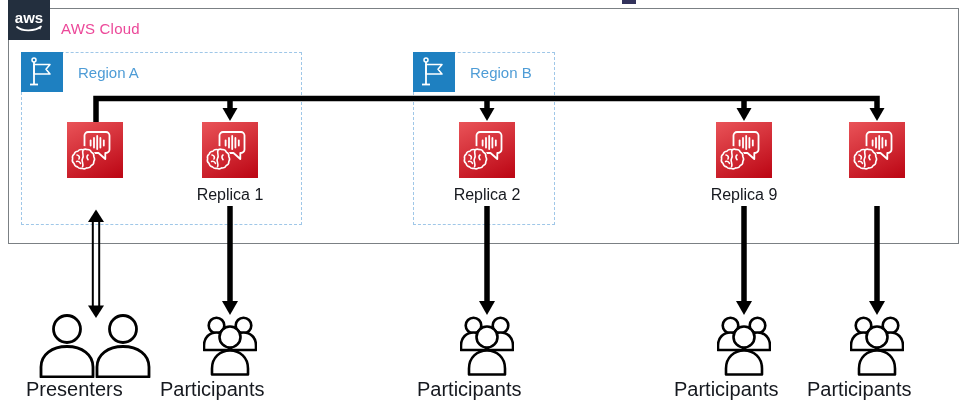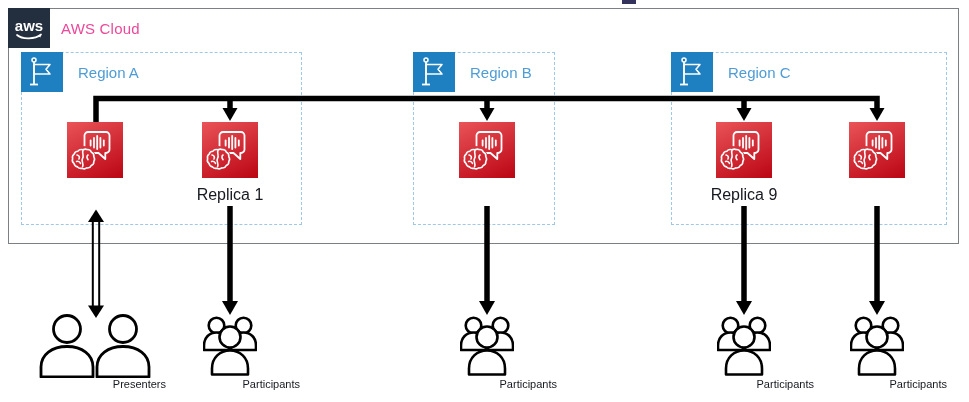--- a/index.html
+++ b/index.html
@@ -9,21 +9,21 @@
     -webkit-font-smoothing:antialiased;
   }
   .abs{position:absolute;}
 
   
   #cloud-box{
     left:8px;top:8px;width:951px;height:236px;
     border:1.6px solid var(--cloud-border,#7B8084);
     box-sizing:border-box;z-index:1;
   }
-  #aws-logo{left:8px;top:8px;width:42px;height:40px;background:var(--logo-bg,#232F3E);z-index:3;}
+  #aws-logo{left:8px;top:0;width:42px;height:40px;background:var(--logo-bg,#232F3E);z-index:3;}
   #cloud-label{
     left:61px;top:20px;font-size:15px;color:#ec4899;letter-spacing:.2px;z-index:3;
   }
   
   #title-fragment{left:622px;top:0;width:14px;height:4px;background:#33335c;z-index:6;}
 
   
   .region{
     border:1.6px dashed var(--region-border-blue,#9FC7E8);
     box-sizing:border-box;z-index:2;
@@ -44,21 +44,21 @@
   .node-icon{width:56px;height:56px;z-index:4;}
   .node-label{
     width:140px;text-align:center;top:186px;font-size:16px;color:#16191F;z-index:4;white-space:nowrap;
   }
 
   
   #connectors{left:0;top:0;width:969px;height:402px;z-index:5;pointer-events:none;}
 
   
   .actor-label{
-    width:140px;text-align:right;top:378px;font-size:11px;color:#16191F;z-index:4;white-space:nowrap;
+    width:140px;text-align:left;top:378px;font-size:20px;color:#16191F;z-index:4;white-space:nowrap;
   }
   .actor-icon{z-index:4;}
 </style>
 </head>
 <body>
 
 <div id="canvas">
 
   <div id="cloud-box" class="abs"></div>
 
@@ -90,31 +90,20 @@
       <svg width="42" height="40" viewBox="0 0 42 40">
         <circle cx="13" cy="8" r="2" fill="none" stroke="#fff" stroke-width="1.5"></circle>
         <line x1="13" y1="10" x2="13" y2="32" stroke="#fff" stroke-width="1.8"></line>
         <line x1="9" y1="32.5" x2="17" y2="32.5" stroke="#fff" stroke-width="1.8"></line>
         <path d="M13,12.5 h16 l-4,4.8 4,4.8 h-16 z" fill="none" stroke="#fff" stroke-width="1.5" stroke-linejoin="round"></path>
       </svg>
     </div>
     <div class="region-label">Region B</div>
   </div>
 
-  <div id="region-c" class="region abs">
-    <div class="region-flag">
-      <svg width="42" height="40" viewBox="0 0 42 40">
-        <circle cx="13" cy="8" r="2" fill="none" stroke="#fff" stroke-width="1.5"></circle>
-        <line x1="13" y1="10" x2="13" y2="32" stroke="#fff" stroke-width="1.8"></line>
-        <line x1="9" y1="32.5" x2="17" y2="32.5" stroke="#fff" stroke-width="1.8"></line>
-        <path d="M13,12.5 h16 l-4,4.8 4,4.8 h-16 z" fill="none" stroke="#fff" stroke-width="1.5" stroke-linejoin="round"></path>
-      </svg>
-    </div>
-    <div class="region-label">Region C</div>
-  </div>
 
   <svg class="abs node-icon" style="left:67px;top:122px" viewBox="0 0 56 56">
     <defs>
       <linearGradient id="redg" gradientUnits="userSpaceOnUse" x1="10" y1="-4" x2="40" y2="60">
         <stop offset="0" stop-color="#E95358"></stop>
           <stop offset="1" stop-color="#BD0816"></stop>
       </linearGradient>
     </defs>
     <rect x="0" y="0" width="56" height="56" fill="url(#redg)"></rect>
     <g stroke="#fff" stroke-width="1.8" fill="none" stroke-linejoin="round" stroke-linecap="round">
@@ -206,20 +195,21 @@
     <g stroke="#fff" stroke-width="1.6" fill="none" stroke-linejoin="round" stroke-linecap="round">
       <path d="M16,27.8 Q12.5,26.8 11,29.2 Q7.8,29.2 7.2,32.2 Q4.8,33.8 5.6,36.8 Q4.6,39.8 7,41.4 Q7.6,44.4 10.6,44.9 Q12.4,47 15,46.2 Q17.6,47.6 19.8,45.9 Q23,46.3 24.2,43.6 Q27,42.6 26.8,39.6 Q28.4,37 26.8,34.6 Q27.2,31.4 24.4,30.2 Q23.2,27.2 20,27.6 Q18.4,26.6 16,27.8 Z"></path>
       <path d="M16,28.4 C14.6,31.2 17.4,33.4 15.6,36.2 C13.8,39 17,41 15.6,44.6"></path>
       <path d="M10,33 C12,33.4 13,35 12,37"></path>
       <path d="M21,33 C19.6,34 19.6,36 21,37.6"></path>
       <path d="M9.6,39.4 C11.2,38.9 13,39.8 13.4,41.4"></path>
     </g>
   </svg>
 
   <div class="abs node-label" style="left:160px">Replica 1</div>
+  <div class="abs node-label" style="left:417px">Replica 2</div>
   <div class="abs node-label" style="left:674px">Replica 9</div>
 
   <svg id="connectors" class="abs" viewBox="0 0 969 402">
     <g stroke="#000" fill="none" stroke-width="5.5" stroke-linejoin="miter">
       <path d="M96,122 L96,98.5 L877,98.5 L877,109"></path>
       <path d="M230,101 V109"></path>
       <path d="M487,101 V109"></path>
       <path d="M744,101 V109"></path>
     </g>
     <g fill="#000">

